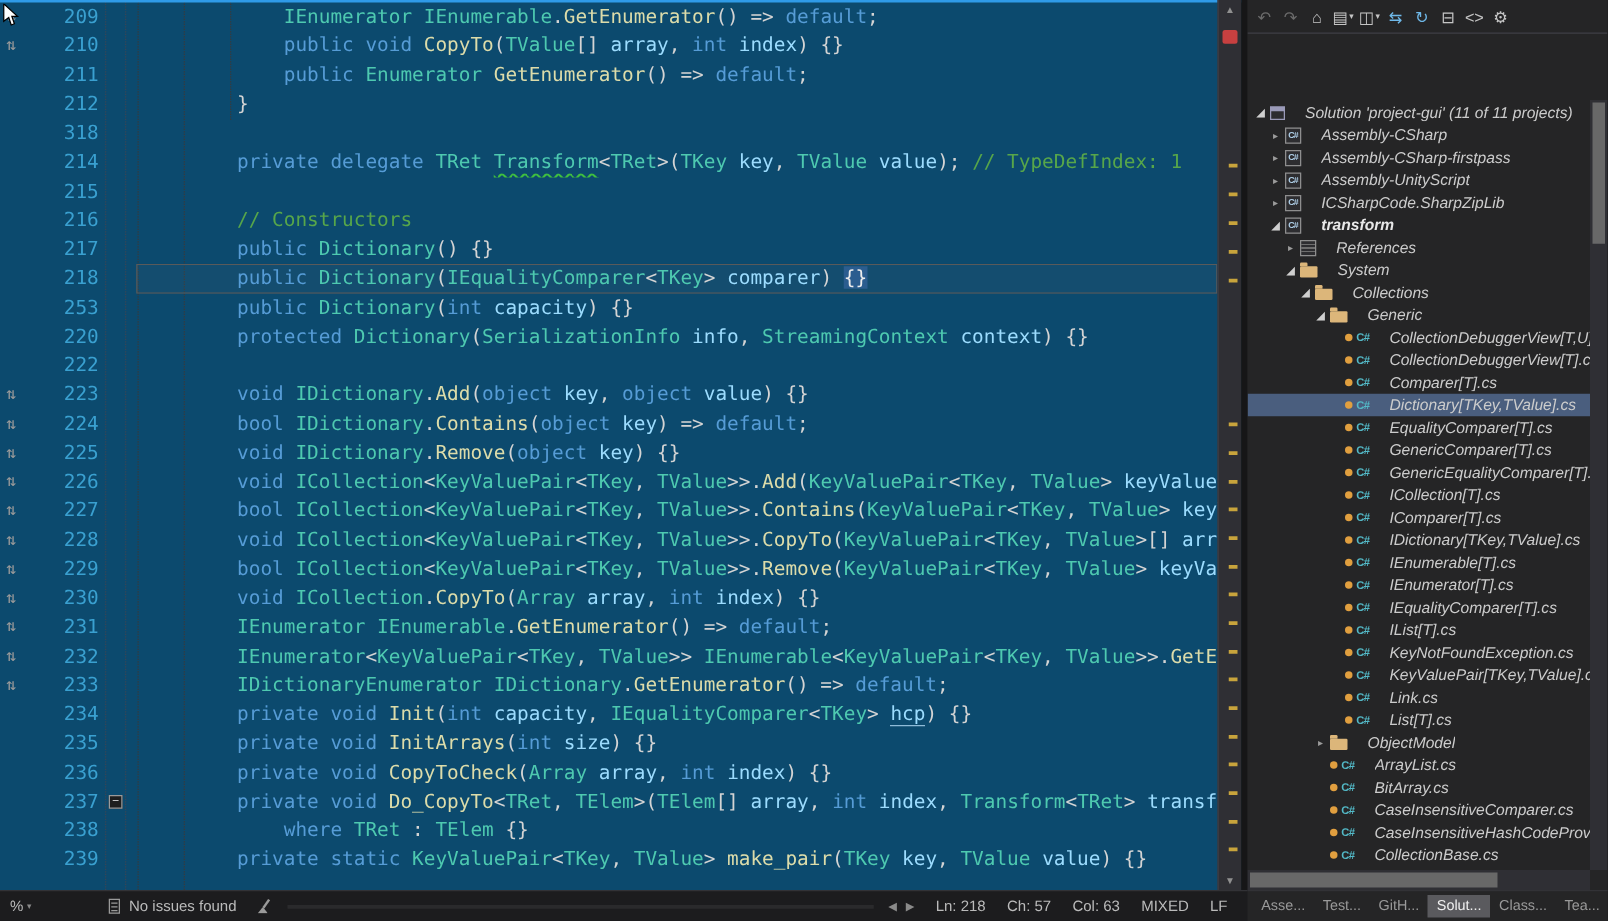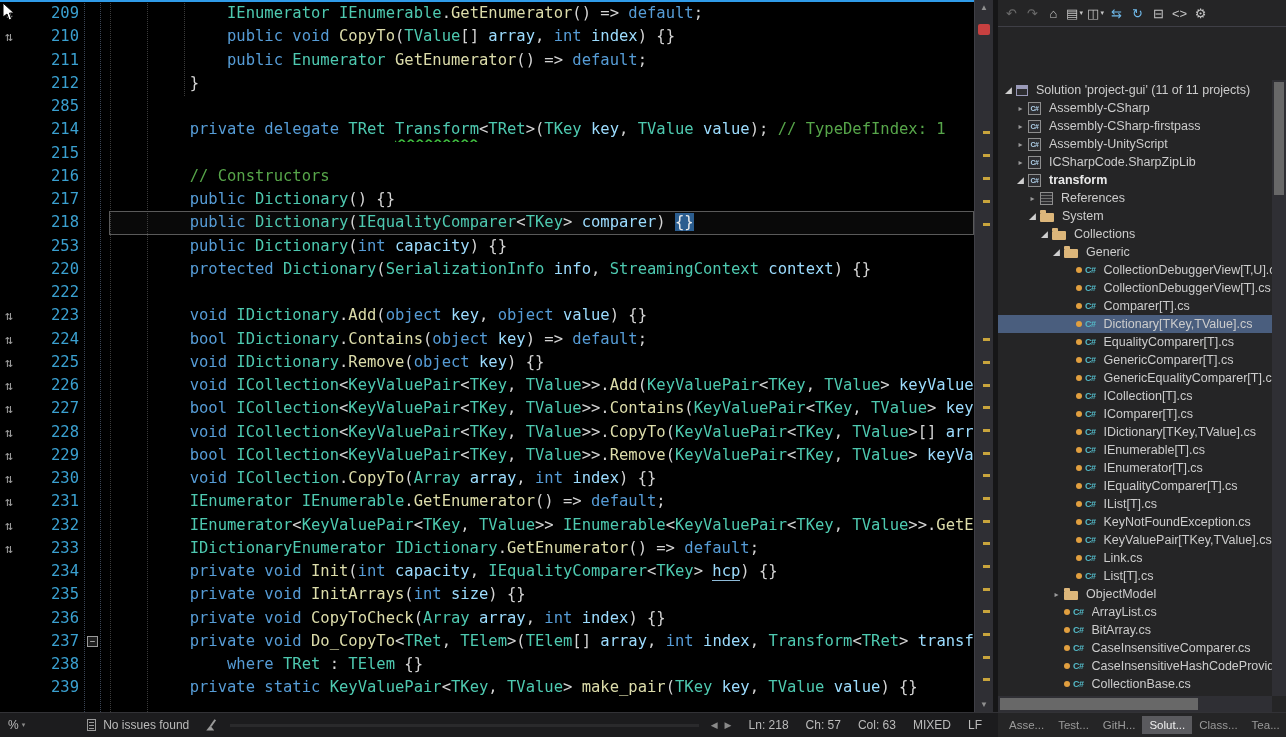--- a/index.html
+++ b/index.html
@@ -1,20 +1,20 @@
 <!DOCTYPE html>
 <html><head>
 <meta charset="utf-8">
 <style>
   html,body{margin:0;padding:0;width:1286px;height:737px;overflow:hidden;background:#1E1E1E;
             font-family:"Liberation Sans",sans-serif;}
   .window{position:absolute;inset:0;}
 
   
-  .editor{position:absolute;left:0;top:0;width:993px;height:712px;background:#000000;overflow:hidden;}
+  .editor{position:absolute;left:0;top:0;width:993px;height:712px;background:#0c4a6e;overflow:hidden;}
   .accent-line{position:absolute;left:0;top:0;width:993px;height:2px;background:#2F9BE8;z-index:5;}
   #editor-lines{position:absolute;left:0;top:2px;width:974px;height:720px;overflow:hidden;z-index:2;}
   .line{display:flex;height:23.25px;line-height:23.25px;font-family:"DejaVu Sans Mono",monospace;
         font-size:15.5px;overflow:hidden;}
   .lg{width:30px;flex:none;padding-left:5px;color:#9A9A9A;font-size:13px;}
   .ln{width:44px;flex:none;text-align:right;color:#3AA0D0;}
   .lf{width:30px;flex:none;position:relative;}
   .lc{flex:1;white-space:pre;padding-left:6px;color:#D4D4D4;position:relative;}
   .line.cur .lc{box-shadow:inset 0 0 0 1px #5a5a5a;background:rgba(130,130,130,0.07);}
   .fold-box{position:absolute;left:8px;top:6px;width:11px;height:11px;box-sizing:border-box;
@@ -61,21 +61,21 @@
   .mag{width:7px;height:7px;border:1.5px solid #ABABAB;border-radius:50%;position:relative;
        margin-right:9px;flex:none;}
   .mag::after{content:"";position:absolute;width:5px;height:1.5px;background:#ABABAB;
               transform:rotate(45deg);right:-4px;bottom:-2px;}
   .se-tree{position:absolute;left:0;top:81px;right:14px;bottom:16px;overflow:hidden;}
   .trow{height:18px;display:flex;align-items:center;font-size:12.5px;color:#CCCCCC;white-space:nowrap;}
   .trow.sel{background:#4A5E7E;}
   .trow.b .lbl{font-weight:bold;color:#E8E8E8;}
   .arrow{width:13px;flex:none;text-align:center;font-size:8px;color:#9B9B9B;}
   .arrow.exp{color:#CFCFCF;font-size:9px;}
-  .lbl{margin-left:8px;overflow:hidden;}
+  .lbl{margin-left:16px;overflow:hidden;font-style:italic;}
   .ic{flex:none;margin-left:1px;}
   .ic-sol{width:12px;height:11px;border:1px solid #9A9AB8;box-sizing:border-box;background:#2D2D30;
           border-top:4px solid #9A9AB8;}
   .ic-proj{width:13px;height:13px;border:1px solid #8E8E8E;box-sizing:border-box;background:#2D2D30;
            display:flex;align-items:center;justify-content:center;}
   .ic-proj .pj{font-size:7px;font-weight:bold;color:#AFCFE8;letter-spacing:-0.5px;}
   .ic-ref{width:13px;height:13px;border:1px solid #8E8E8E;box-sizing:border-box;
           background:repeating-linear-gradient(#2D2D30 0 2px,#6E6E6E 2px 3px);}
   .ic-folder{width:14px;height:9px;background:#DCB67A;border-radius:1px;position:relative;margin-top:3px;}
   .ic-folder::before{content:"";position:absolute;top:-3px;left:0;width:6px;height:3px;
@@ -147,21 +147,21 @@
           <span class="lc"><span class="tk-d">            </span><span class="tk-k">public</span><span class="tk-d"> </span><span class="tk-t">Enumerator</span><span class="tk-d"> </span><span class="tk-m">GetEnumerator</span><span class="tk-d">() =&gt; </span><span class="tk-k">default</span><span class="tk-d">;</span></span>
         </div>
         <div class="line">
           <span class="lg"></span>
           <span class="ln">212</span>
           <span class="lf"></span>
           <span class="lc"><span class="tk-d">        }</span></span>
         </div>
         <div class="line">
           <span class="lg"></span>
-          <span class="ln">285</span>
+          <span class="ln">318</span>
           <span class="lf"></span>
           <span class="lc"></span>
         </div>
         <div class="line">
           <span class="lg"></span>
           <span class="ln">214</span>
           <span class="lf"></span>
           <span class="lc"><span class="tk-d">        </span><span class="tk-k">private</span><span class="tk-d"> </span><span class="tk-k">delegate</span><span class="tk-d"> </span><span class="tk-t">TRet</span><span class="tk-d"> </span><span class="tk-t tk-squig">Transform</span><span class="tk-d">&lt;</span><span class="tk-t">TRet</span><span class="tk-d">&gt;(</span><span class="tk-t">TKey</span><span class="tk-d"> </span><span class="tk-p">key</span><span class="tk-d">, </span><span class="tk-t">TValue</span><span class="tk-d"> </span><span class="tk-p">value</span><span class="tk-d">); </span><span class="tk-c">// TypeDefIndex: 1</span></span>
         </div>
         <div class="line">

